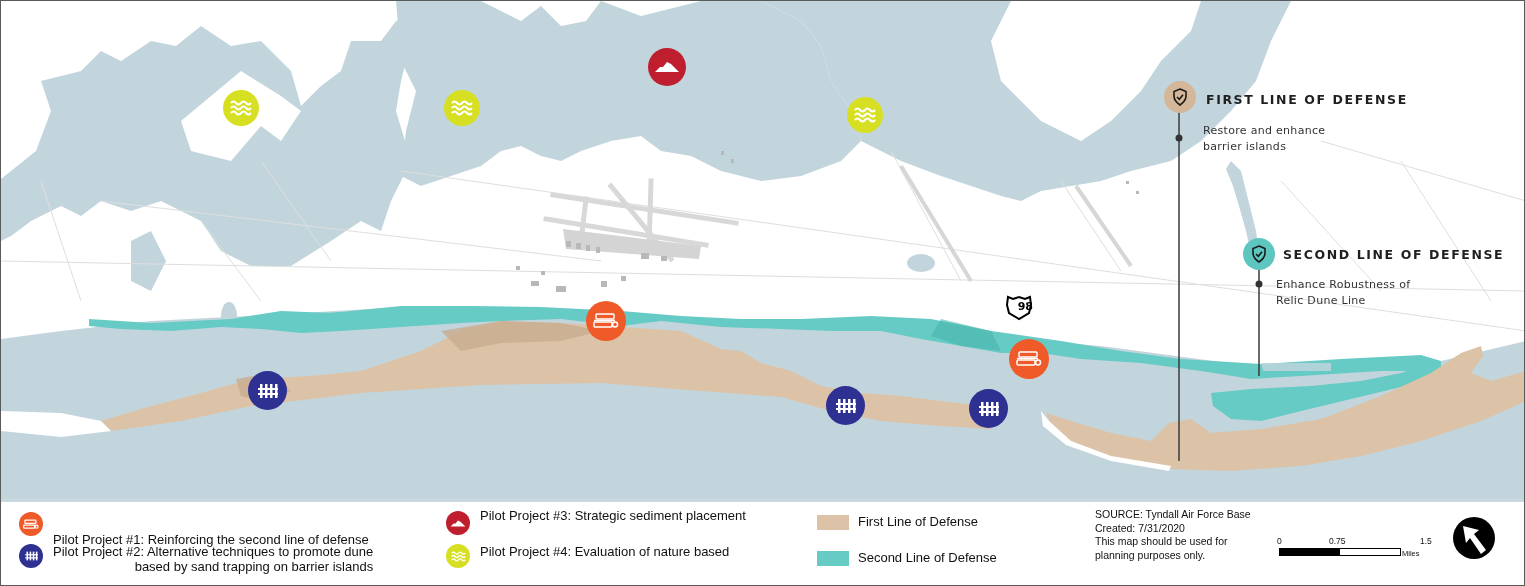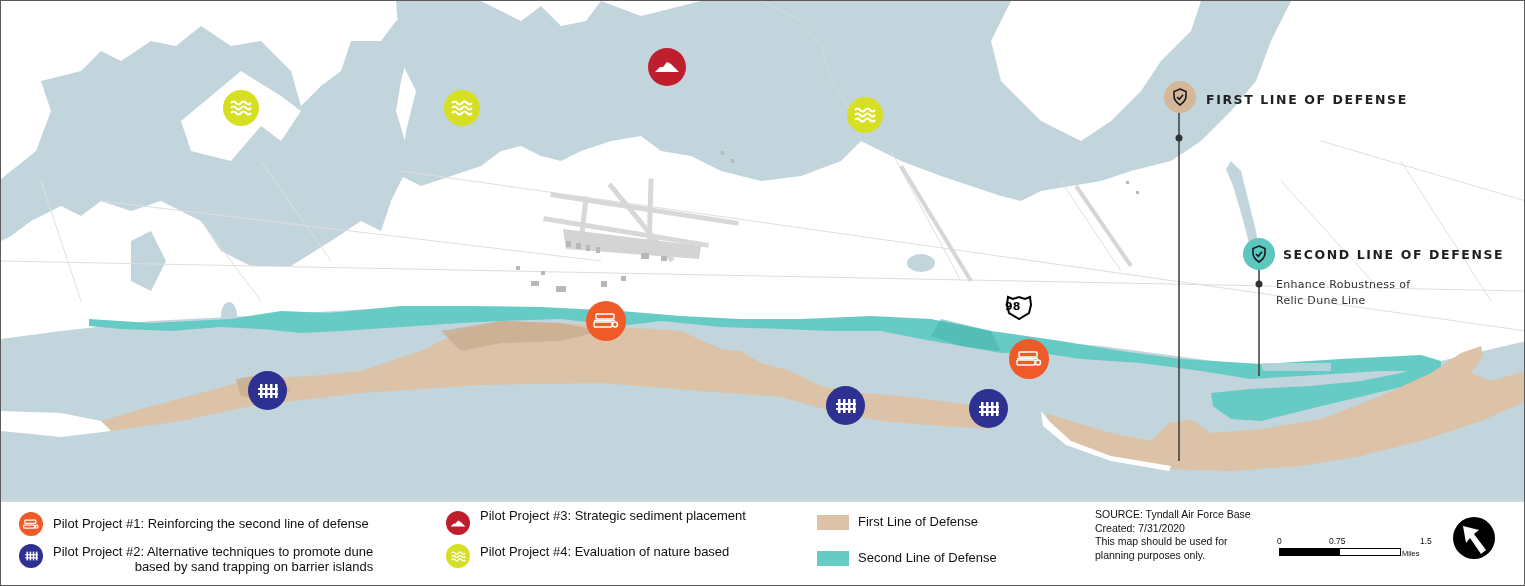--- a/index.html
+++ b/index.html
@@ -117,21 +117,21 @@
       <line x1="1178" y1="98" x2="1178" y2="460" stroke="#3a3a3a" stroke-width="1.5"></line>
       <circle cx="1178" cy="137" r="3.5" fill="#333"></circle>
       <line x1="1258" y1="253" x2="1258" y2="375" stroke="#3a3a3a" stroke-width="1.5"></line>
       <circle cx="1258" cy="283" r="3.5" fill="#333"></circle>
     </svg>
 
     <div class="marker" style="left:1004px; top:294px; width:28px; height:26px; border-radius:0;">
       <svg width="28" height="26" viewBox="0 0 28 26">
         <path d="M3,2 L8,4 L14,2 L20,4 L25,2 L26,10 L24,18 L14,24 L4,18 L2,10 Z" fill="#ffffff" stroke="#000" stroke-width="2"></path>
       </svg>
-      <span style="position:absolute; left:0; top:5px; width:28px; text-align:left; font-family:'DejaVu Sans',sans-serif; font-weight:bold; font-size:11px; color:#000;">98</span>
+      <span style="position:absolute; left:0; top:5px; width:28px; text-align:right; font-family:'DejaVu Sans',sans-serif; font-weight:bold; font-size:11px; color:#000;">98</span>
     </div>
 
     <div class="marker" style="left:222px; top:89px; width:36px; height:36px; background:#d7df23;">
       <svg width="22" height="16" viewBox="0 0 22 16">
           <g stroke="#fff" stroke-width="2" fill="none">
             <path d="M1,3 q2.5,-3 5,0 t5,0 t5,0 t5,0"></path>
             <path d="M1,8 q2.5,-3 5,0 t5,0 t5,0 t5,0"></path>
             <path d="M1,13 q2.5,-3 5,0 t5,0 t5,0 t5,0"></path>
           </g>
         </svg>
@@ -219,20 +219,24 @@
         </svg>
     </div>
 
     <div class="marker" style="left:1163px; top:80px; width:32px; height:32px; background:#d4b699;">
       <svg width="16" height="18" viewBox="0 0 16 18">
           <path d="M8,1 L14,3.5 L14,8 C14,12 11,15 8,17 C5,15 2,12 2,8 L2,3.5 Z" fill="none" stroke="#1a1a1a" stroke-width="1.6"></path>
           <path d="M5,9 L7.3,11.3 L11,6.8" fill="none" stroke="#1a1a1a" stroke-width="1.6"></path>
         </svg>
     </div>
     <div class="callout-title" style="left:1205px; top:91px;">FIRST LINE OF DEFENSE</div>
+    <div class="callout-text" style="left:1202px; top:122px;">
+      <div>Restore and enhance</div>
+      <div>barrier islands</div>
+    </div>
 
     <div class="marker" style="left:1242px; top:237px; width:32px; height:32px; background:#5cc6bf;">
       <svg width="16" height="18" viewBox="0 0 16 18">
           <path d="M8,1 L14,3.5 L14,8 C14,12 11,15 8,17 C5,15 2,12 2,8 L2,3.5 Z" fill="none" stroke="#1a1a1a" stroke-width="1.6"></path>
           <path d="M5,9 L7.3,11.3 L11,6.8" fill="none" stroke="#1a1a1a" stroke-width="1.6"></path>
         </svg>
     </div>
     <div class="callout-title" style="left:1282px; top:246px;">SECOND LINE OF DEFENSE</div>
     <div class="callout-text" style="left:1275px; top:276px;">
       <div>Enhance Robustness of</div>
@@ -244,21 +248,21 @@
     <div class="lg-item" style="left:18px; top:10px;">
       <div class="lg-icon" style="background:#f05a28;">
         <svg width="16" height="11" viewBox="0 0 26 18">
             <g stroke="#fff" stroke-width="2" fill="none">
               <rect x="3" y="2" width="18" height="5" rx="1"></rect>
               <rect x="1" y="10" width="18" height="5" rx="1"></rect>
               <circle cx="22" cy="12.5" r="2.5"></circle>
             </g>
           </svg>
       </div>
-      <div class="lg-text" style="margin-top:4px;">
+      <div class="lg-text" style="margin-top:20px;">
         <div>Pilot Project #1: Reinforcing the second line of defense</div>
       </div>
     </div>
     <div class="lg-item" style="left:18px; top:42px;text-align:right;">
       <div class="lg-icon" style="background:#2e3192;">
         <svg width="13" height="10" viewBox="0 0 20 16">
             <g fill="#fff">
               <rect x="2" y="1" width="2.5" height="14"></rect>
               <rect x="7" y="1" width="2.5" height="14"></rect>
               <rect x="12" y="1" width="2.5" height="14"></rect>

